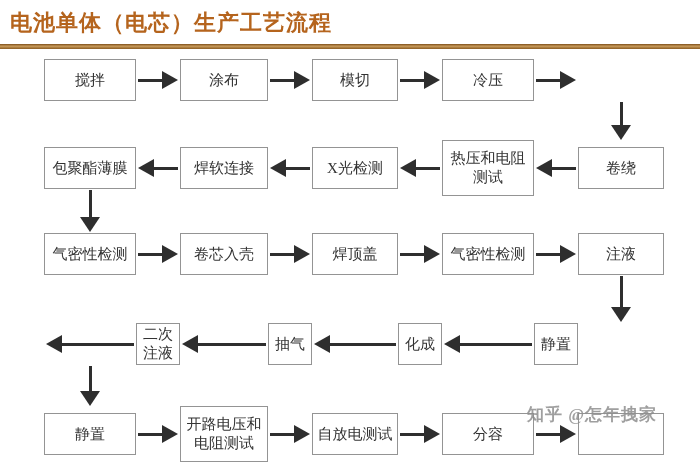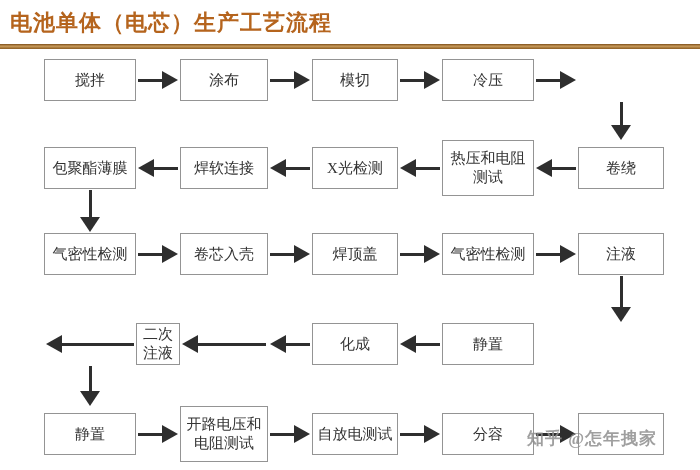--- a/index.html
+++ b/index.html
@@ -91,21 +91,21 @@
     border-left: 10px solid transparent;
     border-right: 10px solid transparent;
     border-top: 15px solid #2e2e2e;
   }
   .col1 { grid-column: 1; }
   .col9 { grid-column: 9; }
   
   .watermark {
     position: absolute;
     left: 527px;
-    top: 427px;
+    top: 403px;
     font-size: 17px;
     font-weight: bold;
     color: #8f8f8f;
     opacity: 0.85;
     letter-spacing: 1px;
     white-space: nowrap;
     z-index: 5;
   }
 </style>
 </head>
@@ -214,20 +214,21 @@
   <div class="frow r4">
     <div class="h-arrow">
         <div class="head-left"></div>
         <div class="shaft"></div>
       </div>
     <div class="box">二次注液</div>
     <div class="h-arrow">
         <div class="head-left"></div>
         <div class="shaft"></div>
       </div>
+    <div class="box">抽气</div>
     <div class="h-arrow">
         <div class="head-left"></div>
         <div class="shaft"></div>
       </div>
     <div class="box">化成</div>
     <div class="h-arrow">
         <div class="head-left"></div>
         <div class="shaft"></div>
       </div>
     <div class="box">静置</div>

